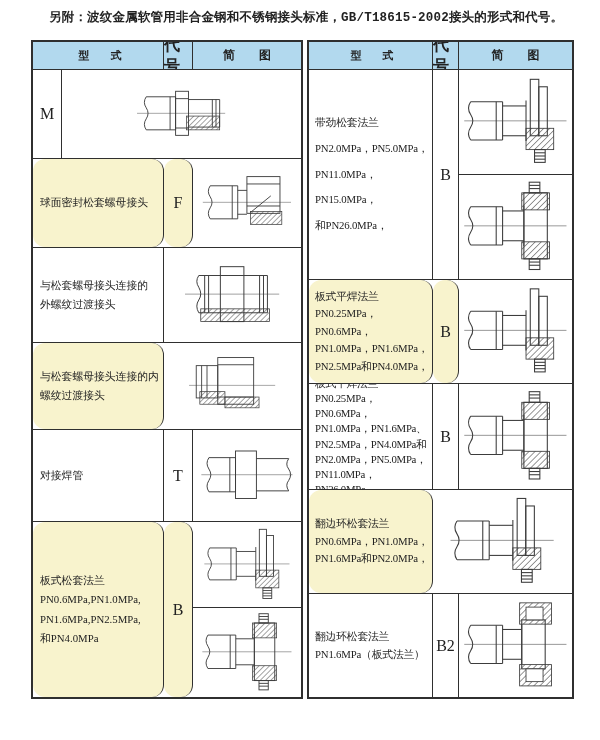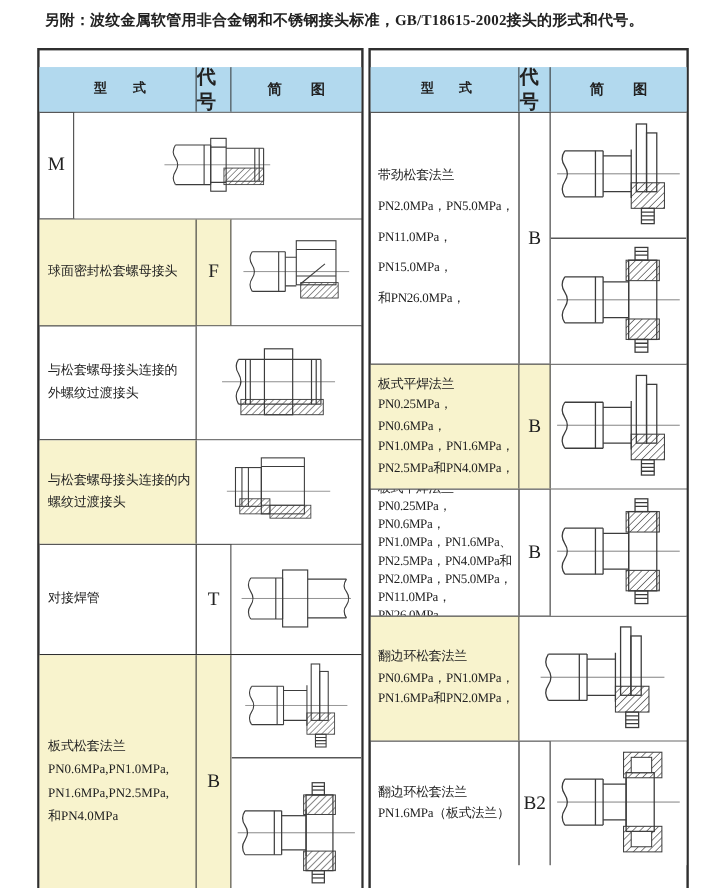--- a/index.html
+++ b/index.html
@@ -3,41 +3,41 @@
 <meta charset="utf-8">
 <style>
   :root{
     --hdr:#b2d9ee; --hl:#f8f3cd; --border:#2f2f2f; --line:#3c3c3c; --text:#222;
   }
   html,body{margin:0;padding:0;}
   body{
     width:600px;height:740px;background:#ffffff;overflow:hidden;position:relative;
     font-family:"Liberation Serif", serif;color:var(--text);
   }
-  .caption{position:absolute;left:37px;top:9px;font-size:12.5px;font-weight:bold;letter-spacing:.2px;white-space:nowrap;}
+  .caption{position:absolute;left:49px;top:9px;font-size:12.5px;font-weight:bold;letter-spacing:.2px;white-space:nowrap;font-family:Liberation Mono, monospace;}
   .tables{position:absolute;left:31px;top:40px;display:flex;gap:4px;}
   .half{border:2px solid var(--border);background:#fff;}
   .half.left{width:268px;}
   .half.right{width:263px;}
-  .thead{display:flex;height:37px;background:var(--hdr);font-weight:bold;font-size:12px;margin-top:14px;}
+  .thead{display:flex;height:27px;background:var(--hdr);font-weight:bold;font-size:12px;}
   .thead .cell{display:flex;align-items:center;justify-content:center;background:var(--hdr);}
   .row{display:flex;box-sizing:border-box;border-top:1px solid var(--border);}
   .cell{box-sizing:border-box;overflow:hidden;}
   .ctype{display:flex;align-items:center;padding:2px 3px 2px 7px;font-size:10.8px;line-height:1.8;
          white-space:pre-line;border-right:1px solid var(--border);}
   .half.left  .ctype{width:131px;}
   .half.right .ctype{width:124px;line-height:1.62;letter-spacing:-.2px;padding-left:6px;}
   .ccode{display:flex;align-items:center;justify-content:center;font-size:16px;border-right:1px solid var(--border);}
   .half.left  .ccode{width:29px;}
   .half.right .ccode{width:26px;}
   .cdiag{flex:1;display:flex;flex-direction:column;background:#fff;}
   .dcell{flex:1;display:flex;align-items:center;justify-content:center;overflow:hidden;}
   .dcell + .dcell{border-top:1px solid var(--border);}
   .dcell svg{width:98%;height:96%;}
-  .row.hl .ctype,.row.hl .ccode{background:var(--hl);}
+  .row.hl .ctype,.row.hl .ccode{background:var(--hl);border-radius:12px;}
   .row.dense .ctype{line-height:1.4;letter-spacing:-.3px;}
   .row.loose .ctype{line-height:2.4;}
 </style>
 </head>
 <body>
 
 <div class="caption">另附：波纹金属软管用非合金钢和不锈钢接头标准，GB/T18615-2002接头的形式和代号。</div>
 
 <div class="tables">
 
@@ -178,21 +178,21 @@
               <line x1="34" y1="27" x2="34" y2="63" stroke="#3c3c3c" stroke-width="1"></line>
               <rect x="40" y="20" width="22" height="50" fill="none" stroke="#3c3c3c" stroke-width="1"></rect>
               <line x1="62" y1="28" x2="96" y2="28" stroke="#3c3c3c" stroke-width="1"></line>
               <line x1="62" y1="62" x2="96" y2="62" stroke="#3c3c3c" stroke-width="1"></line>
               <path d="M96,28 q-4,6 0,11 q4,6 0,12 q-4,5 0,11" fill="none" stroke="#3c3c3c" stroke-width="1"></path>
             </svg>
           </div>
       </div>
     </div>
 
-    <div class="row hl" style="height:212px">
+    <div class="row hl" style="height:176px">
       <div class="cell ctype">板式松套法兰
 PN0.6MPa,PN1.0MPa,
 PN1.6MPa,PN2.5MPa,
 和PN4.0MPa</div>
       <div class="cell ccode">B</div>
       <div class="cell cdiag">
         <div class="dcell" style="flex:0 0 85px">
             <svg class="diag" viewBox="0 0 104 92" preserveAspectRatio="xMidYMid meet">
               <defs>
                 <pattern id="hp6" width="4" height="4" patternUnits="userSpaceOnUse" patternTransform="rotate(45)">

